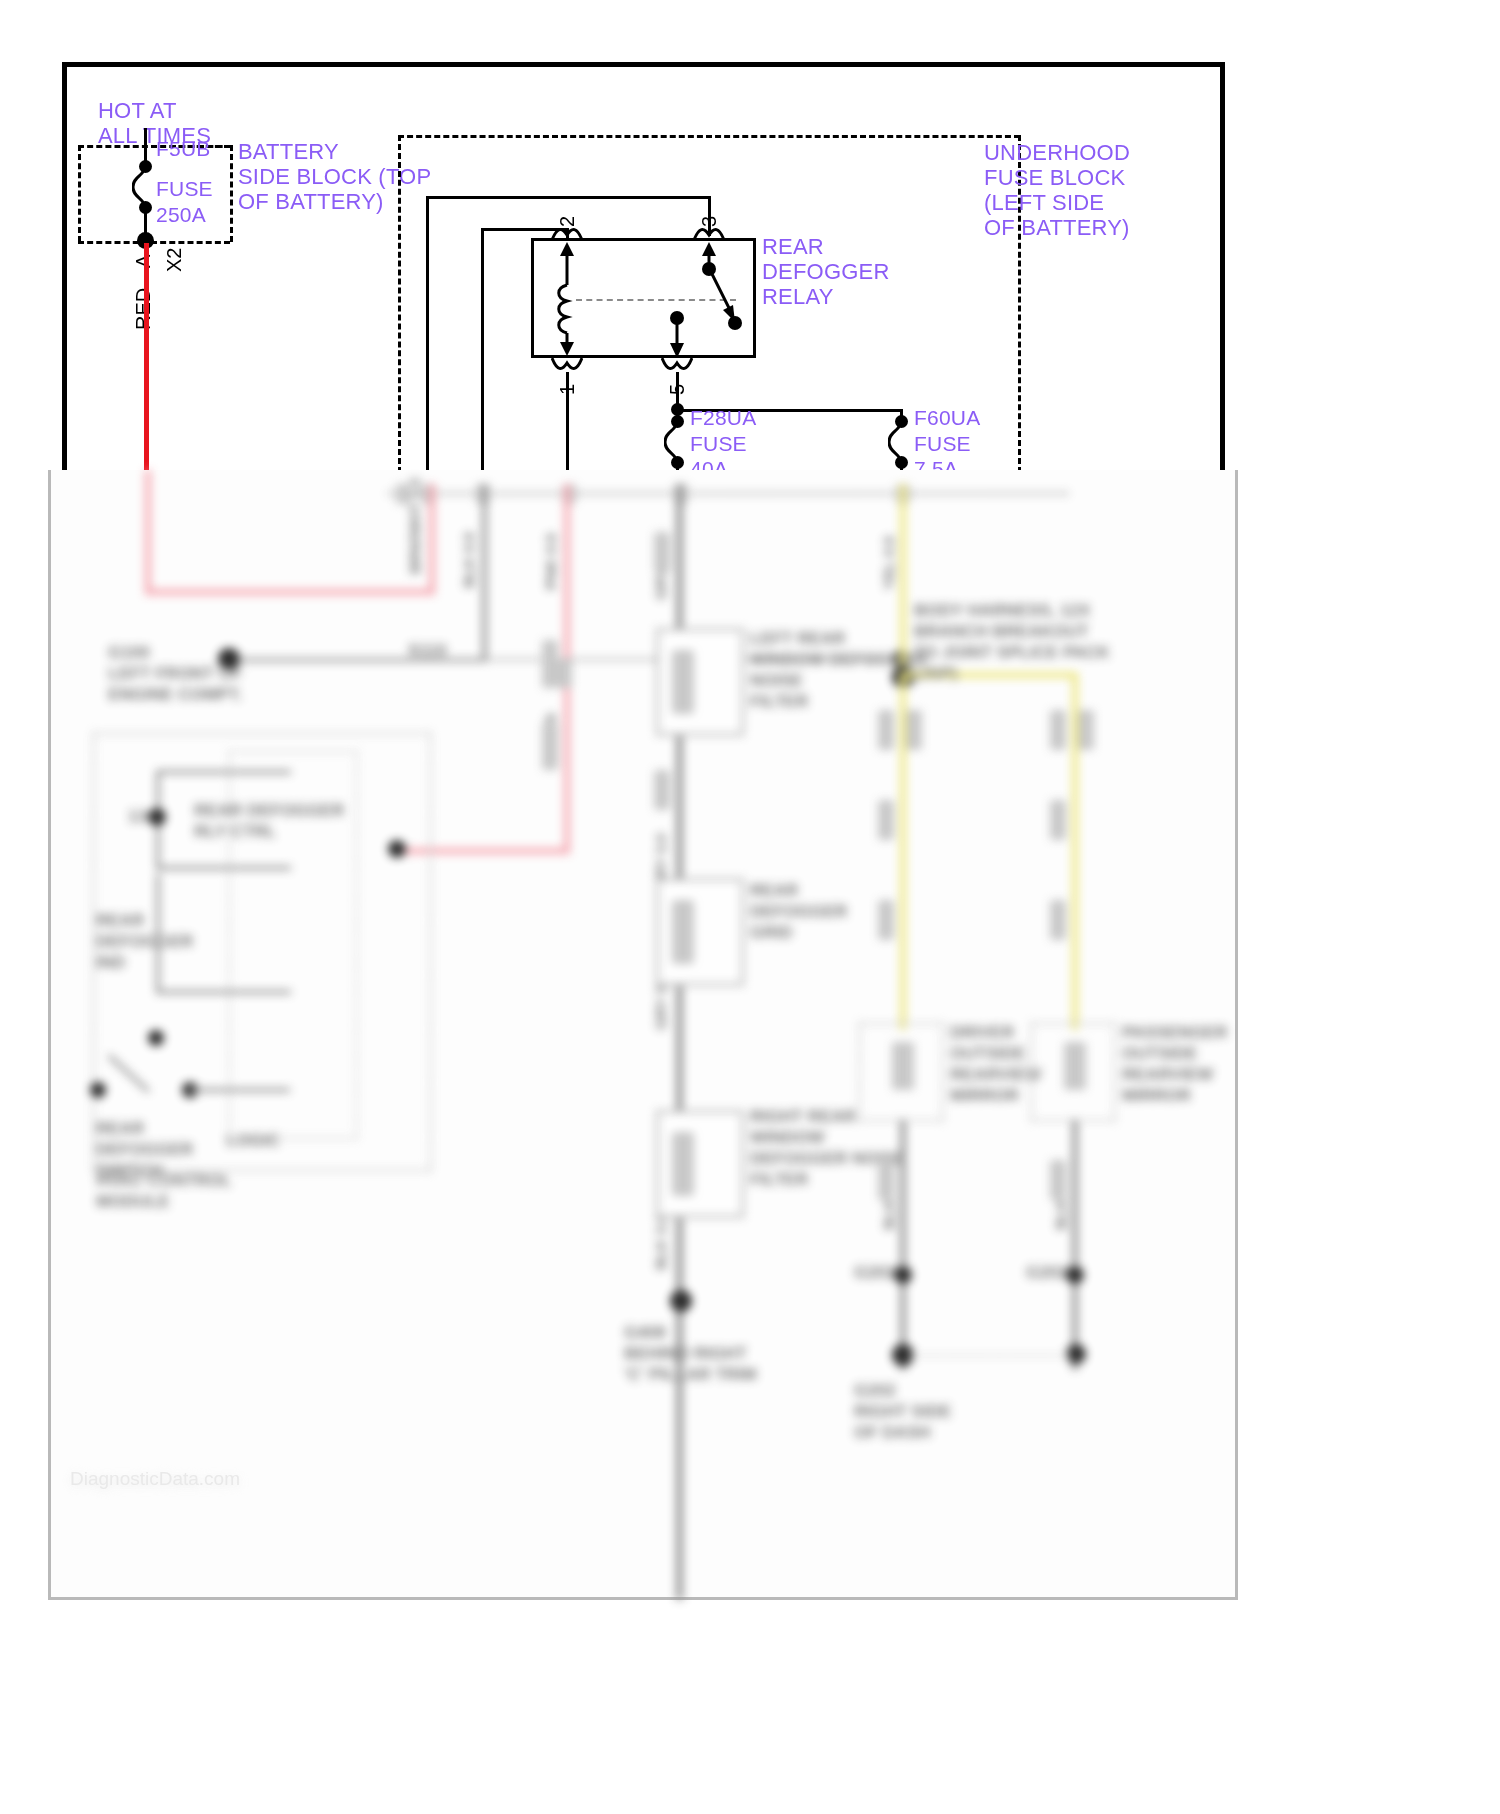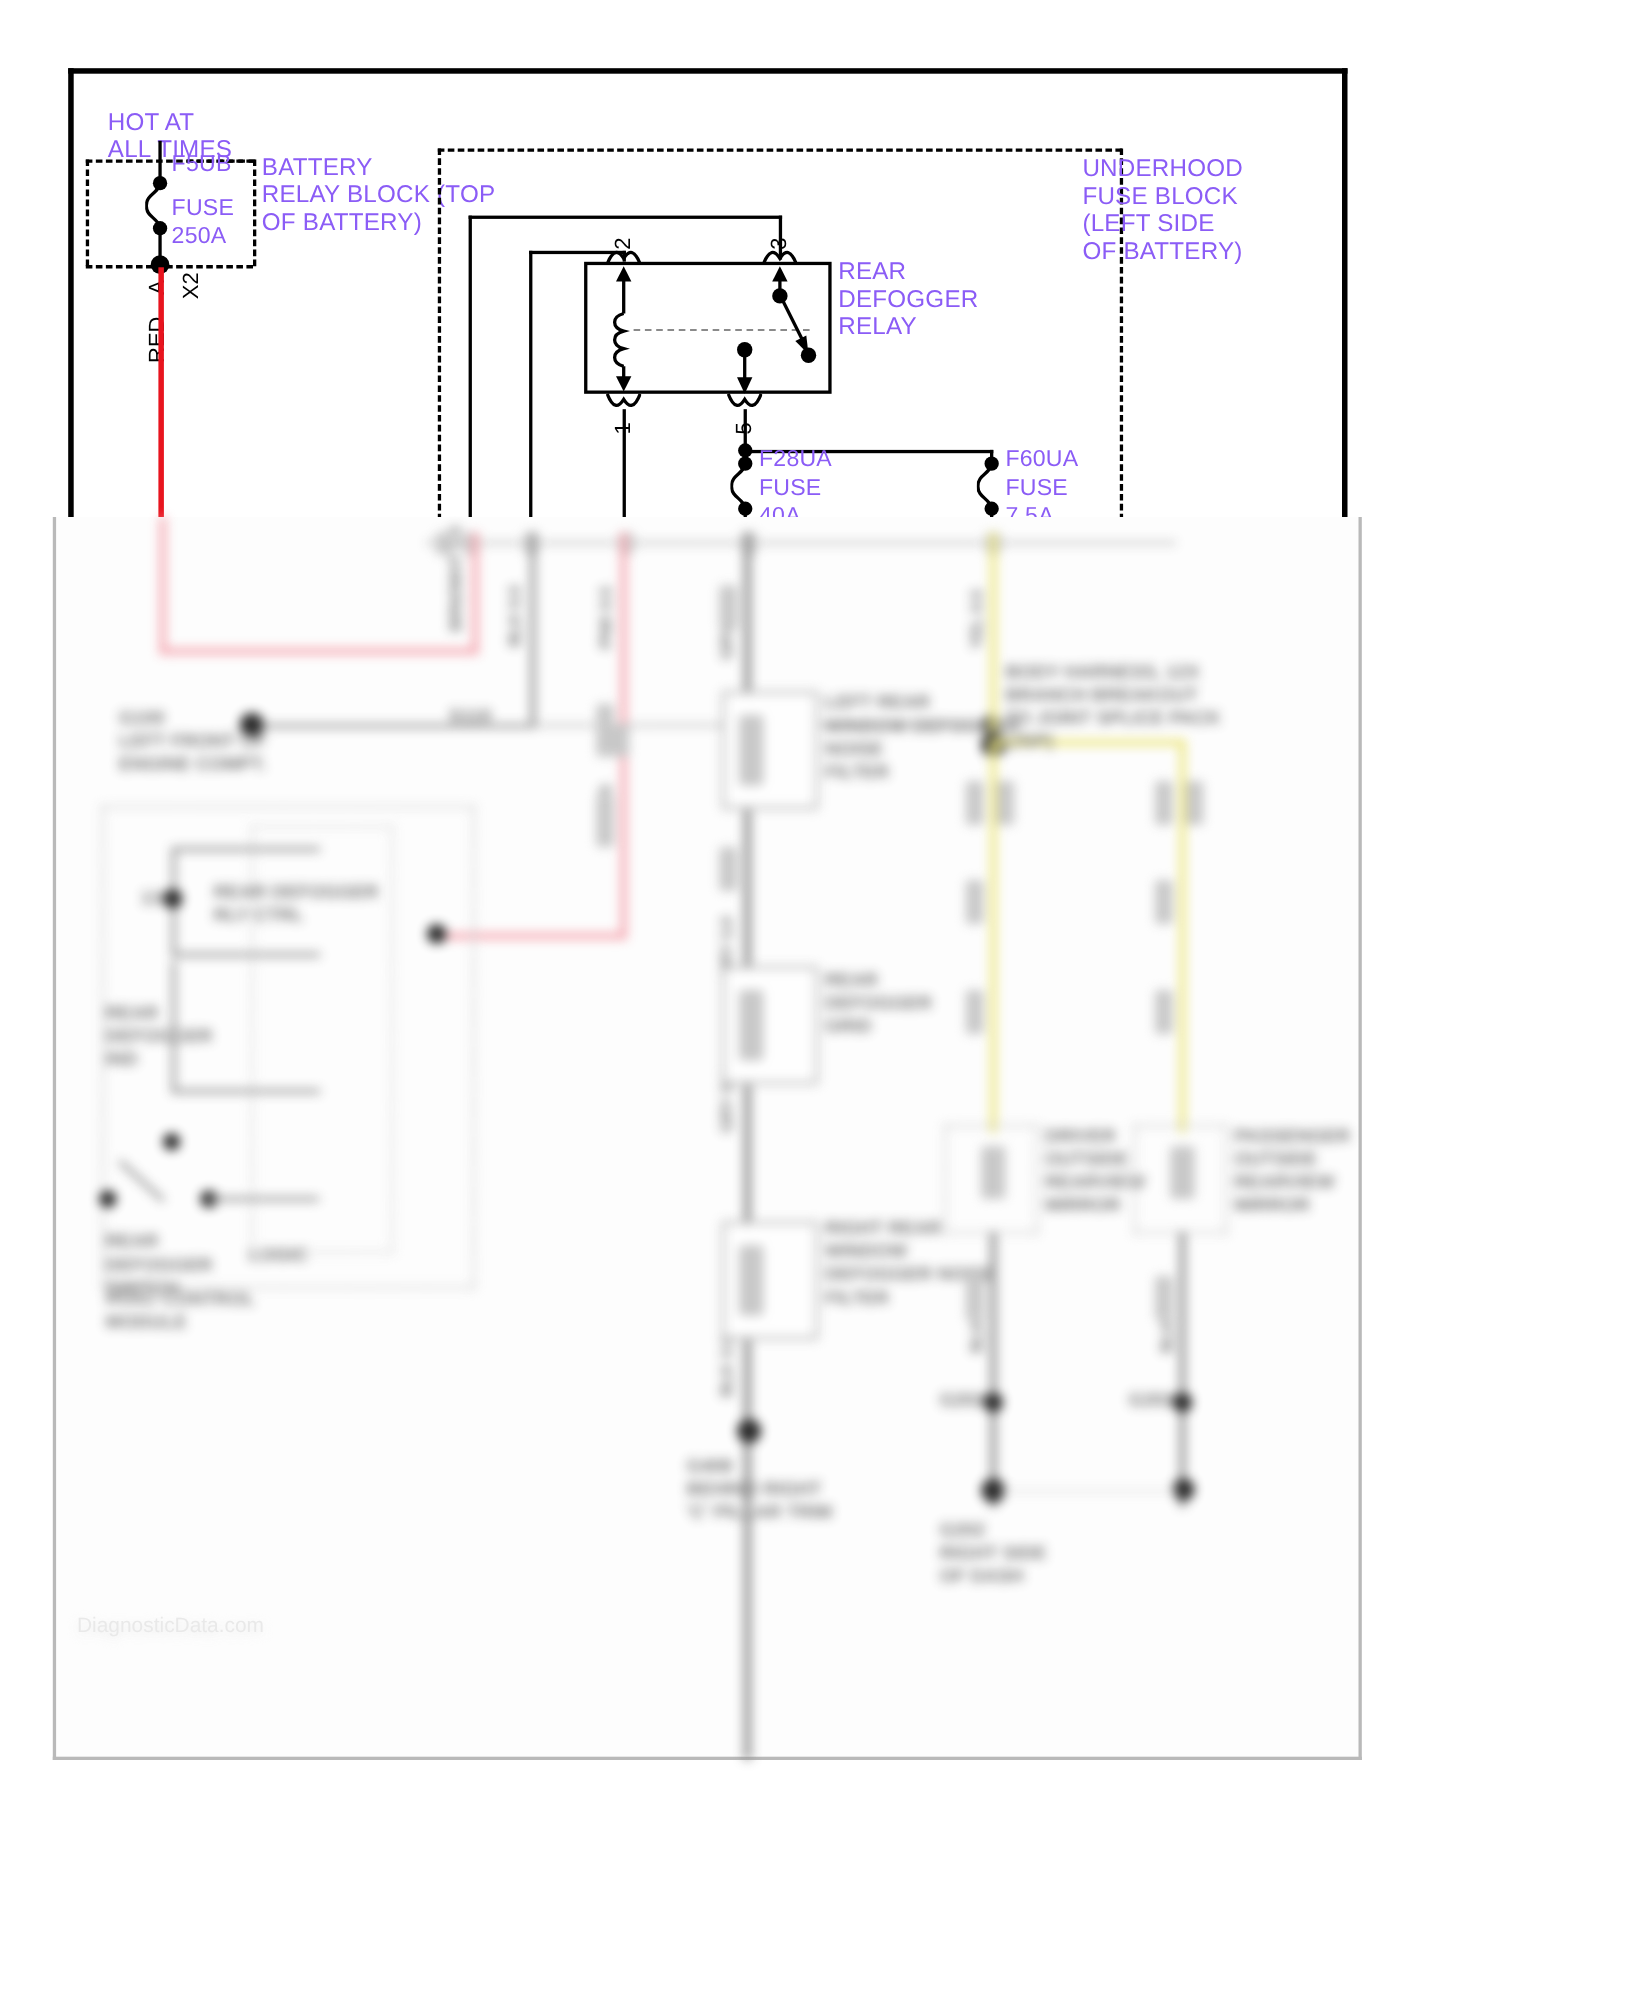--- a/index.html
+++ b/index.html
@@ -53,21 +53,21 @@
   <div class="txt b" style="left:98px;top:98px;">HOT AT
 ALL TIMES</div>
 
   <div class="dashline-h" style="left:78px;top:145px;width:152px;"></div>
   <div class="dashline-h" style="left:170px;top:145px;width:62px;"></div>
   <div class="dashline-v" style="left:78px;top:145px;height:97px;"></div>
   <div class="dashline-v" style="left:230px;top:145px;height:97px;"></div>
   <div class="dashline-h" style="left:78px;top:241px;width:152px;"></div>
 
   <div class="txt b" style="left:238px;top:139px;">BATTERY
-RELAY BLOCK (TOP
+SIDE BLOCK (TOP
 OF BATTERY)</div>
 
   <div class="ln v" style="left:144px;top:128px;height:38px;"></div>
   <div class="dot" style="left:139px;top:160px;"></div>
   <svg style="position:absolute;left:132px;top:166px;width:28px;height:42px;">
     <path d="M13 0 C 13 10, 1 10, 1 21 C 1 32, 13 32, 13 42" stroke="#000" stroke-width="3" fill="none"></path>
   </svg>
   <div class="dot" style="left:139px;top:201px;"></div>
   <div class="ln v" style="left:144px;top:207px;height:32px;"></div>
   <div class="dot" style="left:137px;top:232px;width:17px;height:17px;"></div>

